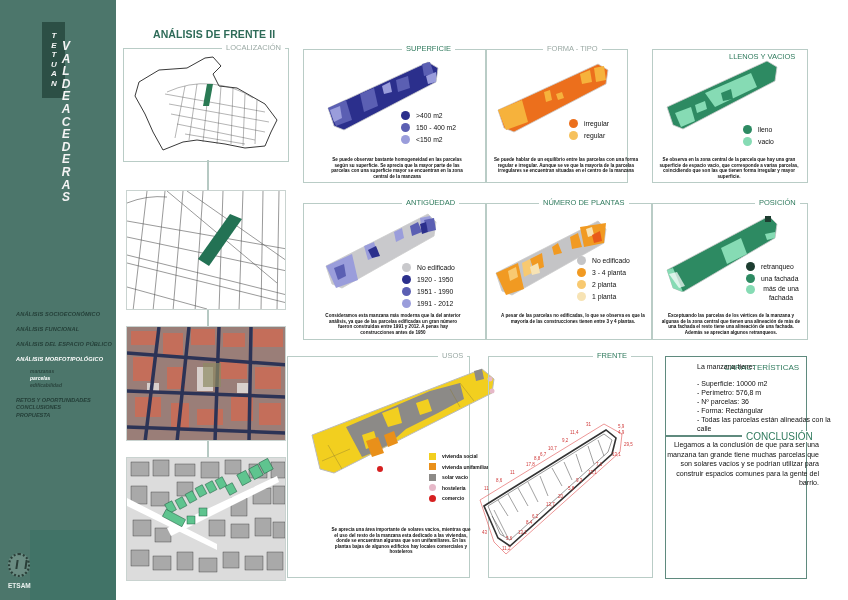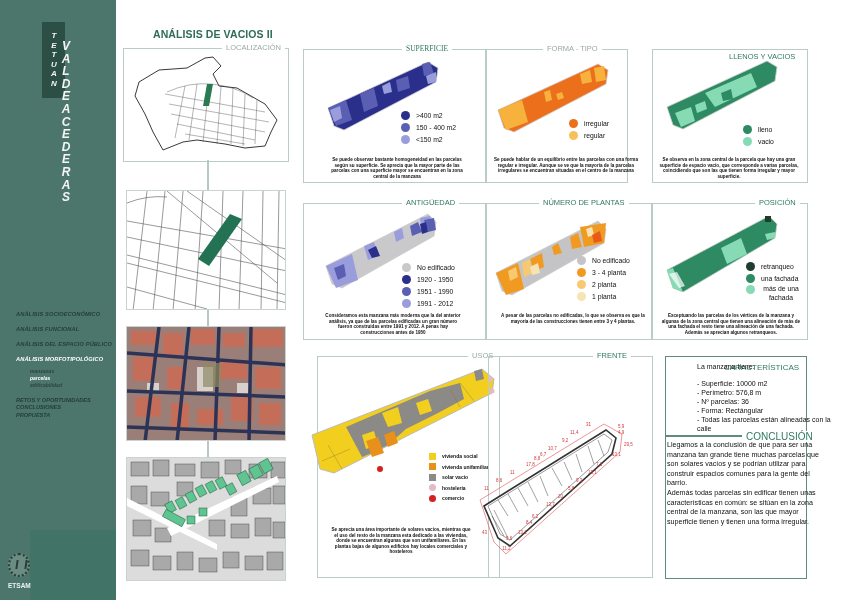--- a/index.html
+++ b/index.html
@@ -44,21 +44,21 @@
 
   
   .panel-map { position:absolute; }
   .legend { position:absolute; font-size:6.8px; color:#111; }
   .legend .row { display:flex; align-items:center; height:12px; white-space:nowrap; }
   .legend .dot { width:9px; height:9px; border-radius:50%; margin-right:6px; flex:none; }
   .legend .sq { width:7px; height:7px; margin-right:6px; flex:none; }
   .caption { position:absolute; font-size:4.6px; font-weight:bold; line-height:5.6px; text-align:center; color:#111; }
 
   .char-text { position:absolute; left:697px; top:362px; width:135px; font-size:7px; line-height:9px; color:#111; }
-  .concl-text { position:absolute; left:667px; top:441px; width:152px; font-size:7.1px; line-height:9.6px; text-align:left; color:#111; }
+  .concl-text { position:absolute; left:667px; top:441px; width:152px; font-size:7.1px; line-height:9.6px; text-align:right; color:#111; }
 </style>
 </head>
 <body>
 
 <div class="sidebar">
   <div class="tetuan-box"></div>
   <div class="vert tetuan" id="tetuan">
       <span>T</span>
       <span>E</span>
       <span>T</span>
@@ -97,21 +97,21 @@
       <div>CONCLUSIONES</div>
       <div>PROPUESTA</div>
     </div>
   </div>
 
   <div class="sidebar-band"></div>
   <div class="crest"></div>
   <div class="etsam">ETSAM</div>
 </div>
 
-<div class="page-title">ANÁLISIS DE VACIOS II</div>
+<div class="page-title">ANÁLISIS DE FRENTE II</div>
 
 <div class="frame" style="left:123px;top:48px;width:166px;height:114px;">
   <div class="frame-title grey" style="left:98px;">LOCALIZACIÓN</div>
 </div>
 <svg class="loc-map" viewBox="0 0 162 107" style="left:124px;top:52px;width:164px;height:107px;">
   <path d="M14,30 L34,18 L62,16 L80,6 L88,5 L96,14 L88,22 L94,34 L112,36 L126,44 L140,52 L152,68 L146,80 L140,94 L120,96 L100,92 L72,88 L58,90 L38,98 L28,80 L20,62 L10,44 Z" fill="#fff" stroke="#222" stroke-width="0.9"></path>
   <g stroke="#444" stroke-width="0.4" fill="none">
     <path d="M40,42 L140,60 M44,52 L144,70 M46,62 L140,80 M52,72 L130,88 M60,82 L120,92"></path>
     <path d="M60,34 L50,86 M72,32 L64,88 M84,32 L78,90 M96,34 L92,92 M108,36 L106,92 M120,42 L118,94 M132,48 L130,92"></path>
     <path d="M42,40 Q64,30 86,32 Q110,34 128,46"></path>
@@ -214,21 +214,21 @@
         <rect x="112" y="14" width="10" height="12" transform="rotate(-28 117 20)"></rect>
       <rect x="124" y="8" width="10" height="12" transform="rotate(-28 129 14)"></rect>
         <rect x="134" y="2" width="10" height="12" transform="rotate(-28 139 8)"></rect>
       <rect x="36" y="56" width="22" height="8" transform="rotate(28 47 60)"></rect>
         <rect x="60" y="58" width="8" height="8"></rect>
         <rect x="72" y="50" width="8" height="8"></rect>
     </g>
   </svg>
 </div>
 
-<div class="frame" style="left:303px;top:49px;width:183px;height:134px;font-family:Liberation Serif, serif;">
+<div class="frame" style="left:303px;top:49px;width:183px;height:134px;">
   <div class="frame-title green" style="left:98px;">SUPERFICIE</div>
 </div>
 <svg class="panel-map" style="left:326px;top:58px;" width="114" height="74" viewBox="0 0 114 74">
   <polygon points="2,50 102,4 112,10 110,24 18,72 8,68" fill="#2b2f8c" stroke="#ccc" stroke-width="0.8"></polygon>
   <g fill="#5b5fb3">
       <polygon points="2,50 20,42 26,62 10,68"></polygon>
       <polygon points="34,36 48,30 52,48 38,54"></polygon>
       <polygon points="70,22 82,18 84,30 72,34"></polygon>
       <polygon points="96,6 104,4 108,16 98,18"></polygon>
     </g>
@@ -410,21 +410,21 @@
       <span class="dot" style="background:#2d8a62"></span>
       <span>una fachada</span>
     </div>
   <div class="row" style="height:22px;align-items:flex-start;">
       <span class="dot" style="background:#86dbb4;margin-top:1px;"></span>
       <span style="white-space:normal;width:40px;text-align:center;line-height:9px;">más de una fachada</span>
     </div>
 </div>
 <div class="caption" style="left:660px;top:313px;width:142px;">Exceptuando las parcelas de los vértices de la manzana y algunas de la zona central que tienen una alineación de más de una fachada el resto tiene una alineación de una fachada. Además se aprecian algunos retranqueos.</div>
 
-<div class="frame" style="left:317px;top:356px;width:183px;height:222px;">
+<div class="frame" style="left:287px;top:356px;width:183px;height:222px;">
   <div class="frame-title grey" style="left:150px;">USOS</div>
 </div>
 <svg class="panel-map" style="left:310px;top:365px;" width="186" height="110" viewBox="0 0 186 110">
   <polygon points="2,70 172,4 184,14 182,28 24,108 10,104" fill="#f2cf1f" stroke="#bbb" stroke-width="1"></polygon>
   <polygon points="36,62 120,26 150,18 154,34 128,48 96,64 78,80 62,88 52,92" fill="#8c8a87"></polygon>
   <g fill="#f2cf1f">
       <polygon points="72,48 88,42 92,58 78,62"></polygon>
       <polygon points="106,38 118,34 122,46 110,50"></polygon>
       <polygon points="52,70 64,66 68,80 56,84"></polygon>
     </g>
@@ -521,14 +521,13 @@
   <div>- Nº parcelas: 36</div>
   <div>- Forma: Rectángular</div>
   <div>- Todas las parcelas están alineadas con la calle</div>
 </div>
 
 <div class="frame" style="left:665px;top:436px;width:142px;height:143px;border-color:#5f8a7e;">
   <div class="frame-title green" style="left:76px;font-size:10px;">CONCLUSIÓN</div>
 </div>
 <div class="concl-text">
   <div>Llegamos a la conclusión de que para ser una manzana tan grande tiene muchas parcelas que son solares vacíos y se podrían utilizar para construir espacios comunes para la gente del barrio.</div>
-  <div>Además todas parcelas sin edificar tienen unas características en común: se sitúan en la zona central de la manzana, son las que mayor superficie tienen y tienen una forma irregular.</div>
 </div>
 
 </body></html>

